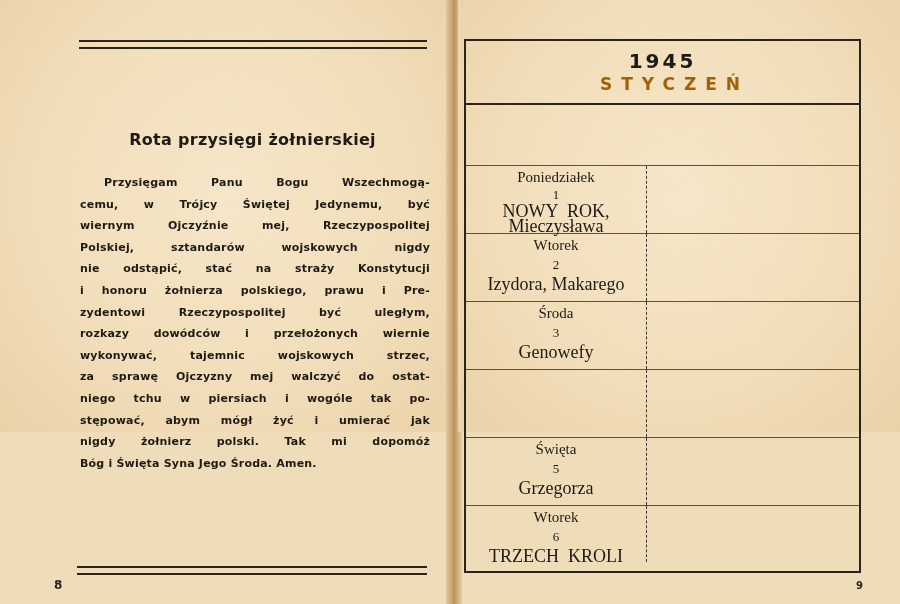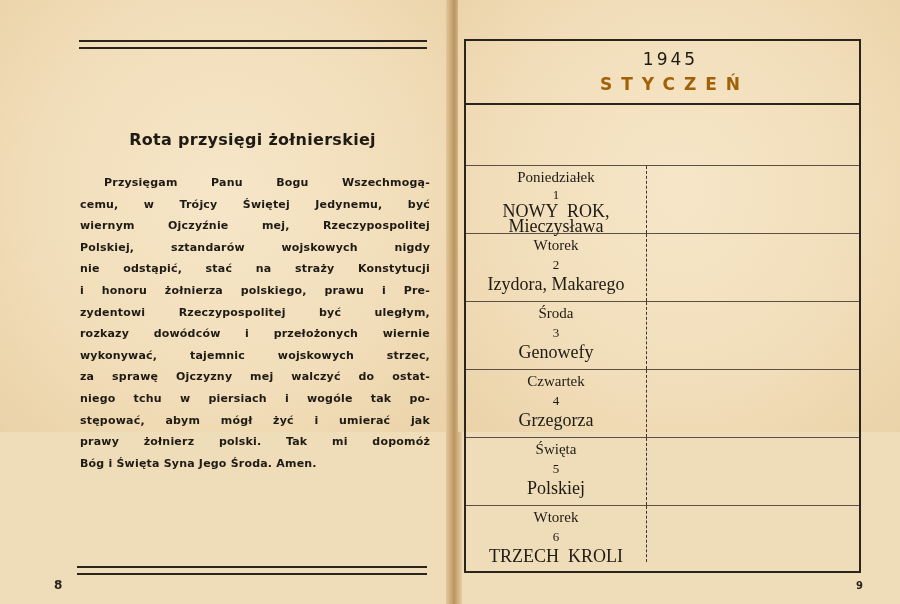--- a/index.html
+++ b/index.html
@@ -50,22 +50,22 @@
     
     .cal-frame {
       position:absolute; left:464px; top:39px; width:393px; height:530px;
       border:2px solid #2a241c; border-top:2px solid #2a241c;
     }
     .cal-header {
       position:absolute; left:0; top:0; width:100%; height:62px;
       border-bottom:2px solid #2a241c; text-align:center;
     }
     .cal-year {
-      position:absolute; left:8px; top:8px; width:100%;
-      font-family:"DejaVu Sans", sans-serif; font-weight:normal; font-size:17px;
+      position:absolute; left:0; top:8px; width:100%;
+      font-family:"DejaVu Sans", sans-serif; font-weight:bold; font-size:20px;
       letter-spacing:3px; color:#1e1a14;
     }
     .cal-month {
       position:absolute; left:0; top:33px; width:100%;
       font-family:"DejaVu Sans", sans-serif; font-weight:bold; font-size:17px;
       letter-spacing:9px; color:#a16207; padding-left:24px; box-sizing:border-box;
     }
     .cal-blank {
       position:absolute; left:0; top:64px; width:100%; height:60px;
       border-bottom:1px solid #5a5044;
@@ -102,21 +102,21 @@
       <span class="line" style="margin-left:-24px">wiernym Ojczyźnie mej, Rzeczypospolitej</span>
       <span class="line" style="margin-left:-24px">Polskiej, sztandarów wojskowych nigdy</span>
       <span class="line" style="margin-left:-24px">nie odstąpić, stać na straży Konstytucji</span>
       <span class="line" style="margin-left:-24px">i honoru żołnierza polskiego, prawu i Pre-</span>
       <span class="line" style="margin-left:-24px">zydentowi Rzeczypospolitej być uległym,</span>
       <span class="line" style="margin-left:-24px">rozkazy dowódców i przełożonych wiernie</span>
       <span class="line" style="margin-left:-24px">wykonywać, tajemnic wojskowych strzec,</span>
       <span class="line" style="margin-left:-24px">za sprawę Ojczyzny mej walczyć do ostat-</span>
       <span class="line" style="margin-left:-24px">niego tchu w piersiach i wogóle tak po-</span>
       <span class="line" style="margin-left:-24px">stępować, abym mógł żyć i umierać jak</span>
-      <span class="line" style="margin-left:-24px">prawy żołnierz polski. Tak mi dopomóż</span>
+      <span class="line" style="margin-left:-24px">nigdy żołnierz polski. Tak mi dopomóż</span>
       <span class="line last" style="margin-left:-24px">Bóg i Święta Syna Jego Środa. Amen.</span>
     </div>
 
     <div class="rule-double rule-bottom"></div>
     <div class="page-num-left">8</div>
   </div>
 
   <div class="gutter"></div>
 
   <div class="page page-right"></div>
@@ -150,33 +150,28 @@
     <div class="day-row" style="top:261px">
       <div class="day-cell">
         <span class="day-name">Środa</span>
         <span class="day-num">3</span>
         <span class="day-saint" style="margin-top:3px">Genowefy</span>
       </div>
       <div class="day-notes"></div>
     </div>
 
     <div class="day-row" style="top:329px">
-      <div class="day-cell">
-        <span class="day-name">Czwartek</span>
-        <span class="day-num">4</span>
-        <span class="day-saint" style="margin-top:3px">Grzegorza</span>
-      </div>
       <div class="day-notes"></div>
     </div>
 
     <div class="day-row" style="top:397px">
       <div class="day-cell">
         <span class="day-name">Święta</span>
         <span class="day-num">5</span>
-        <span class="day-saint" style="margin-top:3px">Polskiej</span>
+        <span class="day-saint" style="margin-top:3px">Grzegorza</span>
       </div>
       <div class="day-notes"></div>
     </div>
 
     <div class="day-row last" style="top:465px; height:63px">
       <div class="day-cell">
         <span class="day-name">Wtorek</span>
         <span class="day-num">6</span>
         <span class="day-saint" style="margin-top:3px; white-space:pre">TRZECH  KROLI</span>
       </div>

